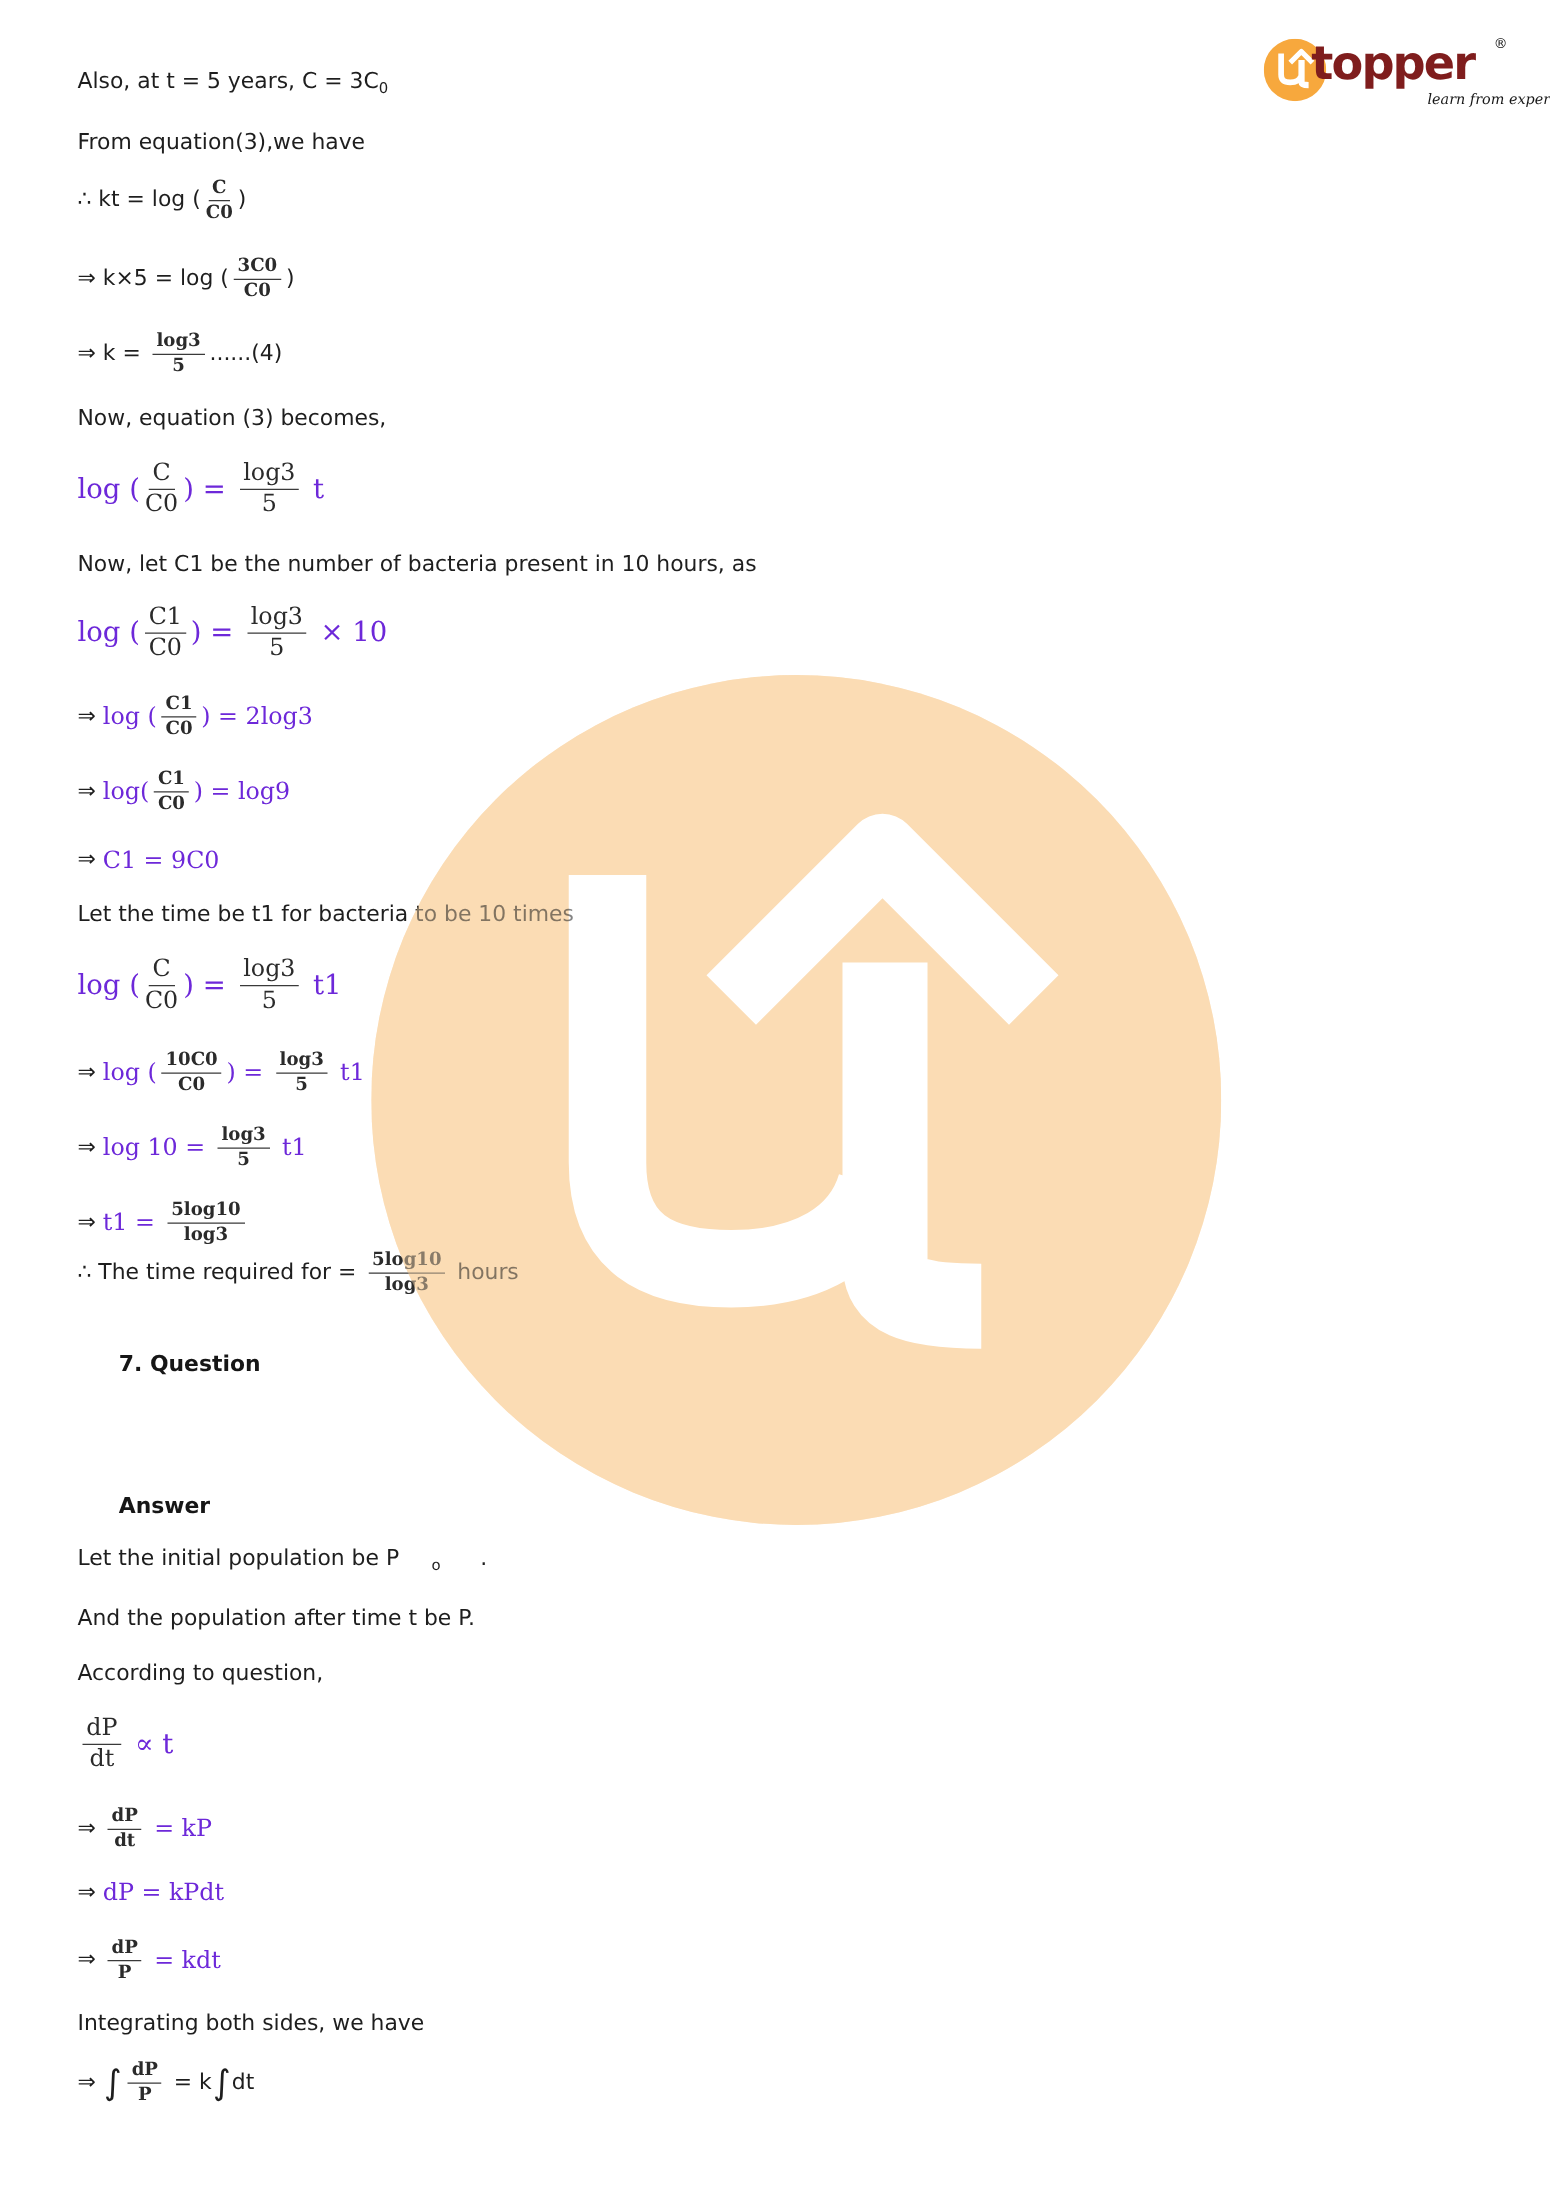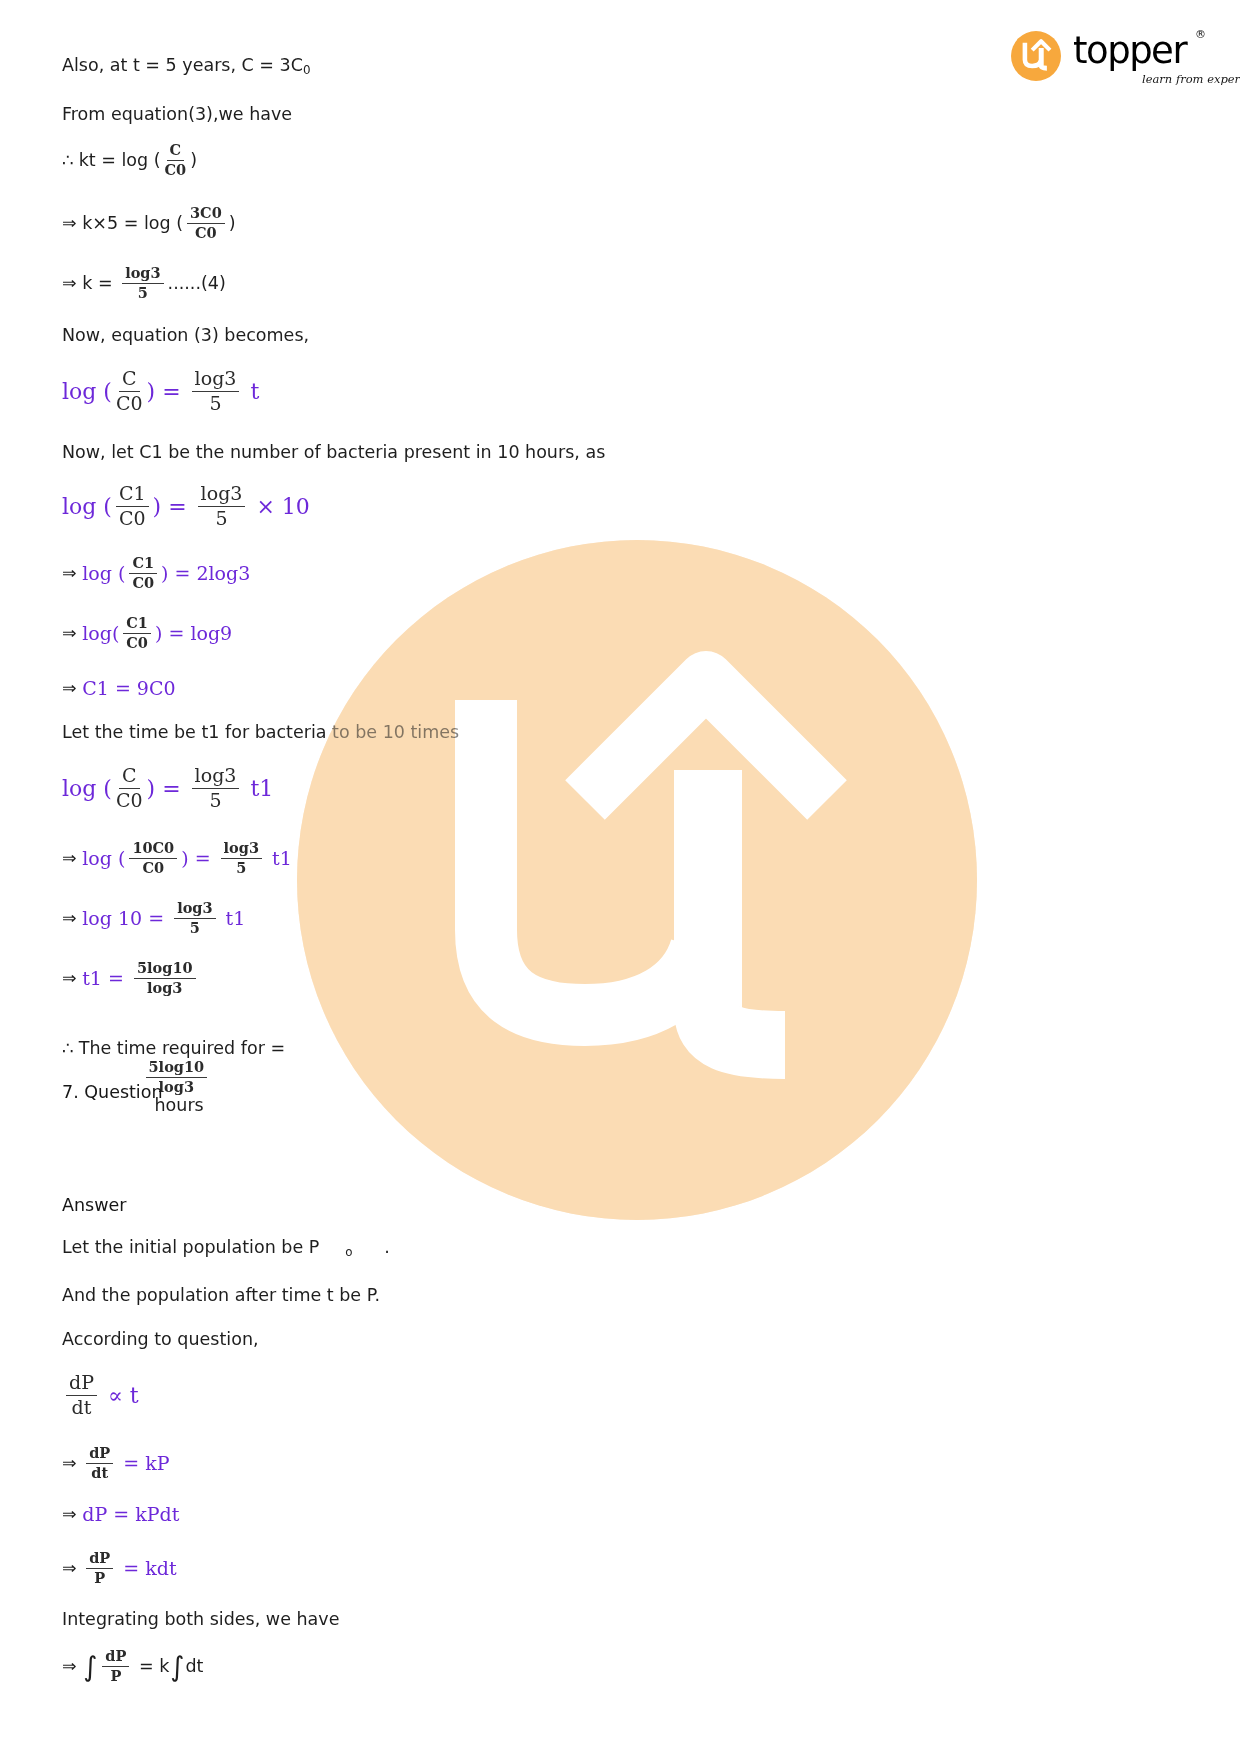--- a/index.html
+++ b/index.html
@@ -20,21 +20,21 @@
   .wm-over{z-index:2;opacity:0.45;}
   
   #content{position:absolute;left:0;top:0;width:100%;height:100%;z-index:1;}
   .line{
     position:absolute;left:62px;
     display:flex;align-items:center;
     font-size:17.5px;line-height:21px;
     white-space:nowrap;
   }
   .line span{white-space:pre;}
-  .line.heading{font-weight:normal;color:#161616;}
+  .line.heading{font-weight:bold;color:#161616;margin-left:33px;}
   .line.para{
     display:block;width:1140px;
     white-space:normal;line-height:23.5px;
   }
   .line.para span{white-space:normal;}
   .m{
     font-family:"DejaVu Serif","Liberation Serif",serif;
     font-weight:500;color:#6d28d9;
   }
   .line.mid .m{font-size:19px;}
@@ -47,22 +47,22 @@
   .fr .n{border-bottom:1.6px solid #3a3a3a;padding:0 3px 1px;}
   .fr .d{padding-top:1px;}
   .line.mid .fr{font-size:14.5px;font-weight:bold;}
   .line.big .fr{font-size:19px;font-weight:500;}
   .sub{font-size:0.68em;position:relative;top:5px;}
   .int{font-size:1.55em;font-weight:400;margin:0 1px;line-height:1;}
   
   .logo{position:absolute;left:1005px;top:28px;width:235px;height:62px;z-index:3;}
   .logo-mark{position:absolute;left:6px;top:3px;width:50px;height:50px;}
   .brand{
-    position:absolute;left:68px;top:1px;
-    font-size:37px;font-weight:normal;letter-spacing:-1.5px;color:#000000;
+    position:absolute;left:44px;top:1px;
+    font-size:37px;font-weight:bold;letter-spacing:-1.5px;color:#7f1d1d;
   }
   .reg{position:absolute;left:190px;top:0px;font-size:11px;color:#111111;}
   .tagline{
     position:absolute;left:137px;top:44px;
     font-family:"DejaVu Serif","Liberation Serif",serif;
     font-style:italic;font-size:11.5px;color:#161616;white-space:nowrap;
   }
 </style>
 </head>
 <body>
@@ -165,21 +165,21 @@
         <span class="t">⇒ </span>
         <span class="m">log 10 = </span>
         <span class="fr"><span class="n">log3</span><span class="d">5</span></span>
         <span class="m"> t1</span>
       </div>
       <div class="line mid" style="top: 960px;">
         <span class="t">⇒ </span>
         <span class="m">t1 = </span>
         <span class="fr"><span class="n">5log10</span><span class="d">log3</span></span>
       </div>
-      <div class="line mid" style="top: 1038px; flex-direction: column;">
+      <div class="line mid" style="top: 1000px;">
         <span class="t">∴ The time required for = </span>
         <span class="fr"><span class="n">5log10</span><span class="d">log3</span></span>
         <span class="t"> hours</span>
       </div>
       <div class="line heading" style="top: 1082px;">
         <span class="t">7. Question</span>
       </div>
       <div class="line heading" style="top: 1195px;">
         <span class="t">Answer</span>
       </div>

